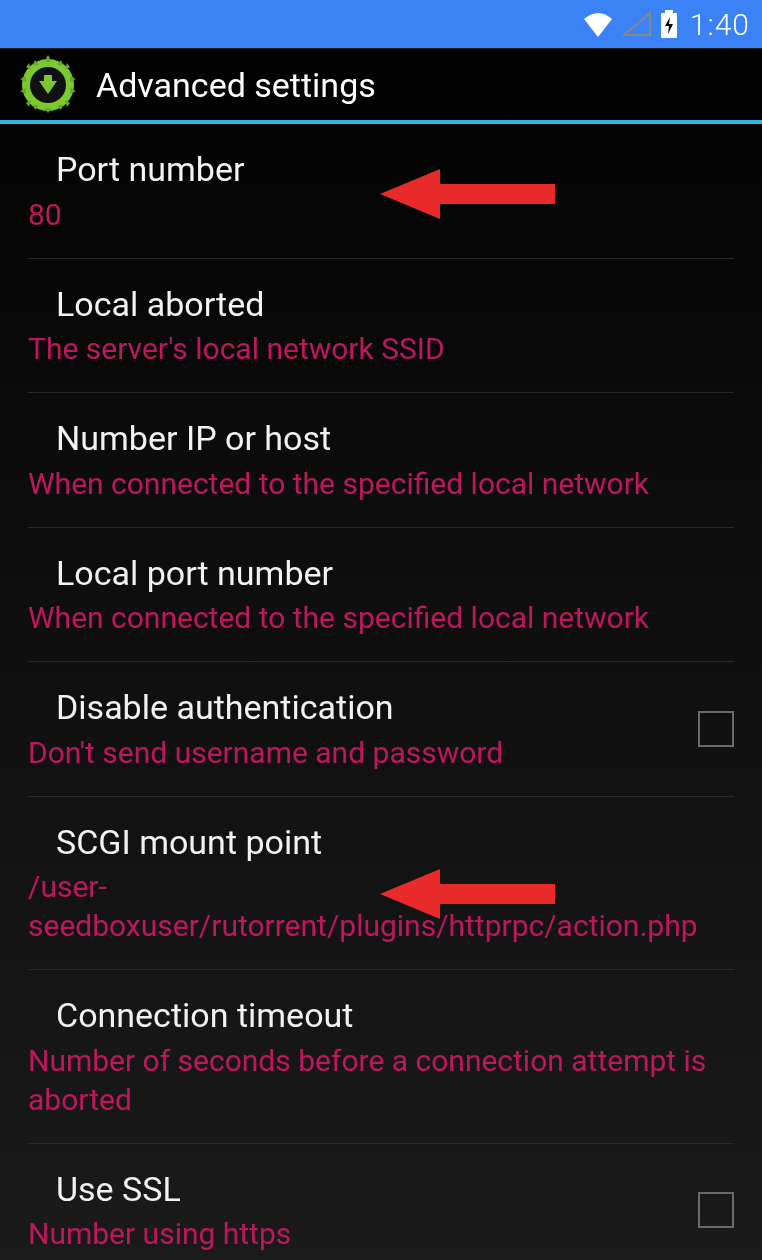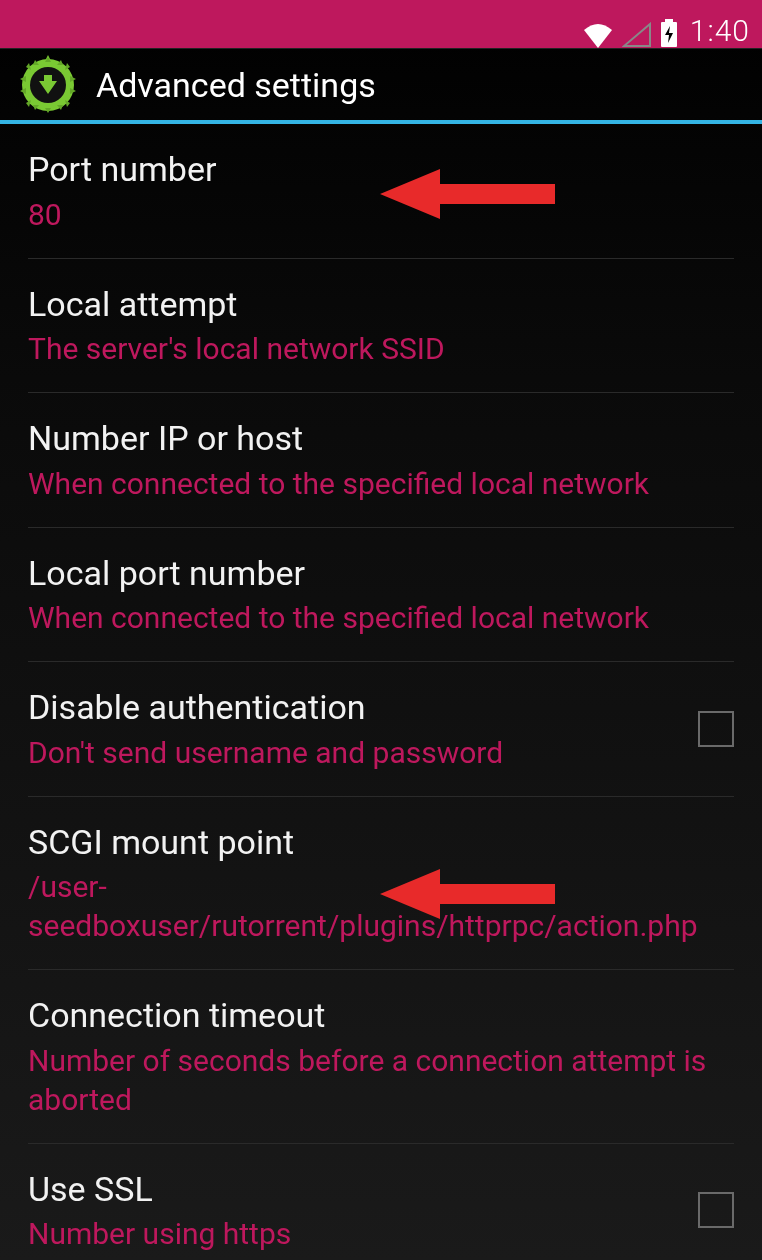--- a/index.html
+++ b/index.html
@@ -13,24 +13,24 @@
       background: linear-gradient(to bottom, #000000 0%, #0a0a0a 30%, #1a1a1a 100%);
       font-family: Roboto, "Helvetica Neue", Arial, sans-serif;
       color: #ffffff;
       overflow: hidden;
       position: relative;
     }
     .status-bar {
       height: 48px;
       display: flex;
       justify-content: flex-end;
-      align-items: flex-end;
+      align-items: center;
       padding: 0 12px;
       gap: 8px;
-      background: #be185d;
+      background: #3b82f6;
     }
     .wifi-icon svg, .cell-icon svg, .battery-icon svg {
       display: block;
     }
     .status-time {
       color: #ffffff;
       font-size: 30px;
       font-weight: 300;
       letter-spacing: 1px;
       margin-left: 4px;
@@ -71,20 +71,21 @@
     }
     .setting-text {
       flex: 1;
       min-width: 0;
     }
     .setting-title {
       font-size: 34px;
       font-weight: 400;
       color: #f2f2f2;
       line-height: 1.25;
+      margin-left: 28px;
     }
     .setting-subtitle {
       font-size: 30px;
       font-weight: 400;
       color: #be185d;
       line-height: 1.3;
       margin-top: 4px;
     }
     .checkbox {
       width: 36px;
@@ -168,21 +169,21 @@
 
   <div class="setting-item">
     <div class="setting-text">
       <div class="setting-title">Port number</div>
       <div class="setting-subtitle">80</div>
     </div>
   </div>
 
   <div class="setting-item">
     <div class="setting-text">
-      <div class="setting-title">Local attempt</div>
+      <div class="setting-title">Local aborted</div>
       <div class="setting-subtitle">The server's local network SSID</div>
     </div>
   </div>
 
   <div class="setting-item">
     <div class="setting-text">
       <div class="setting-title">Number IP or host</div>
       <div class="setting-subtitle">When connected to the specified local network</div>
     </div>
   </div>

